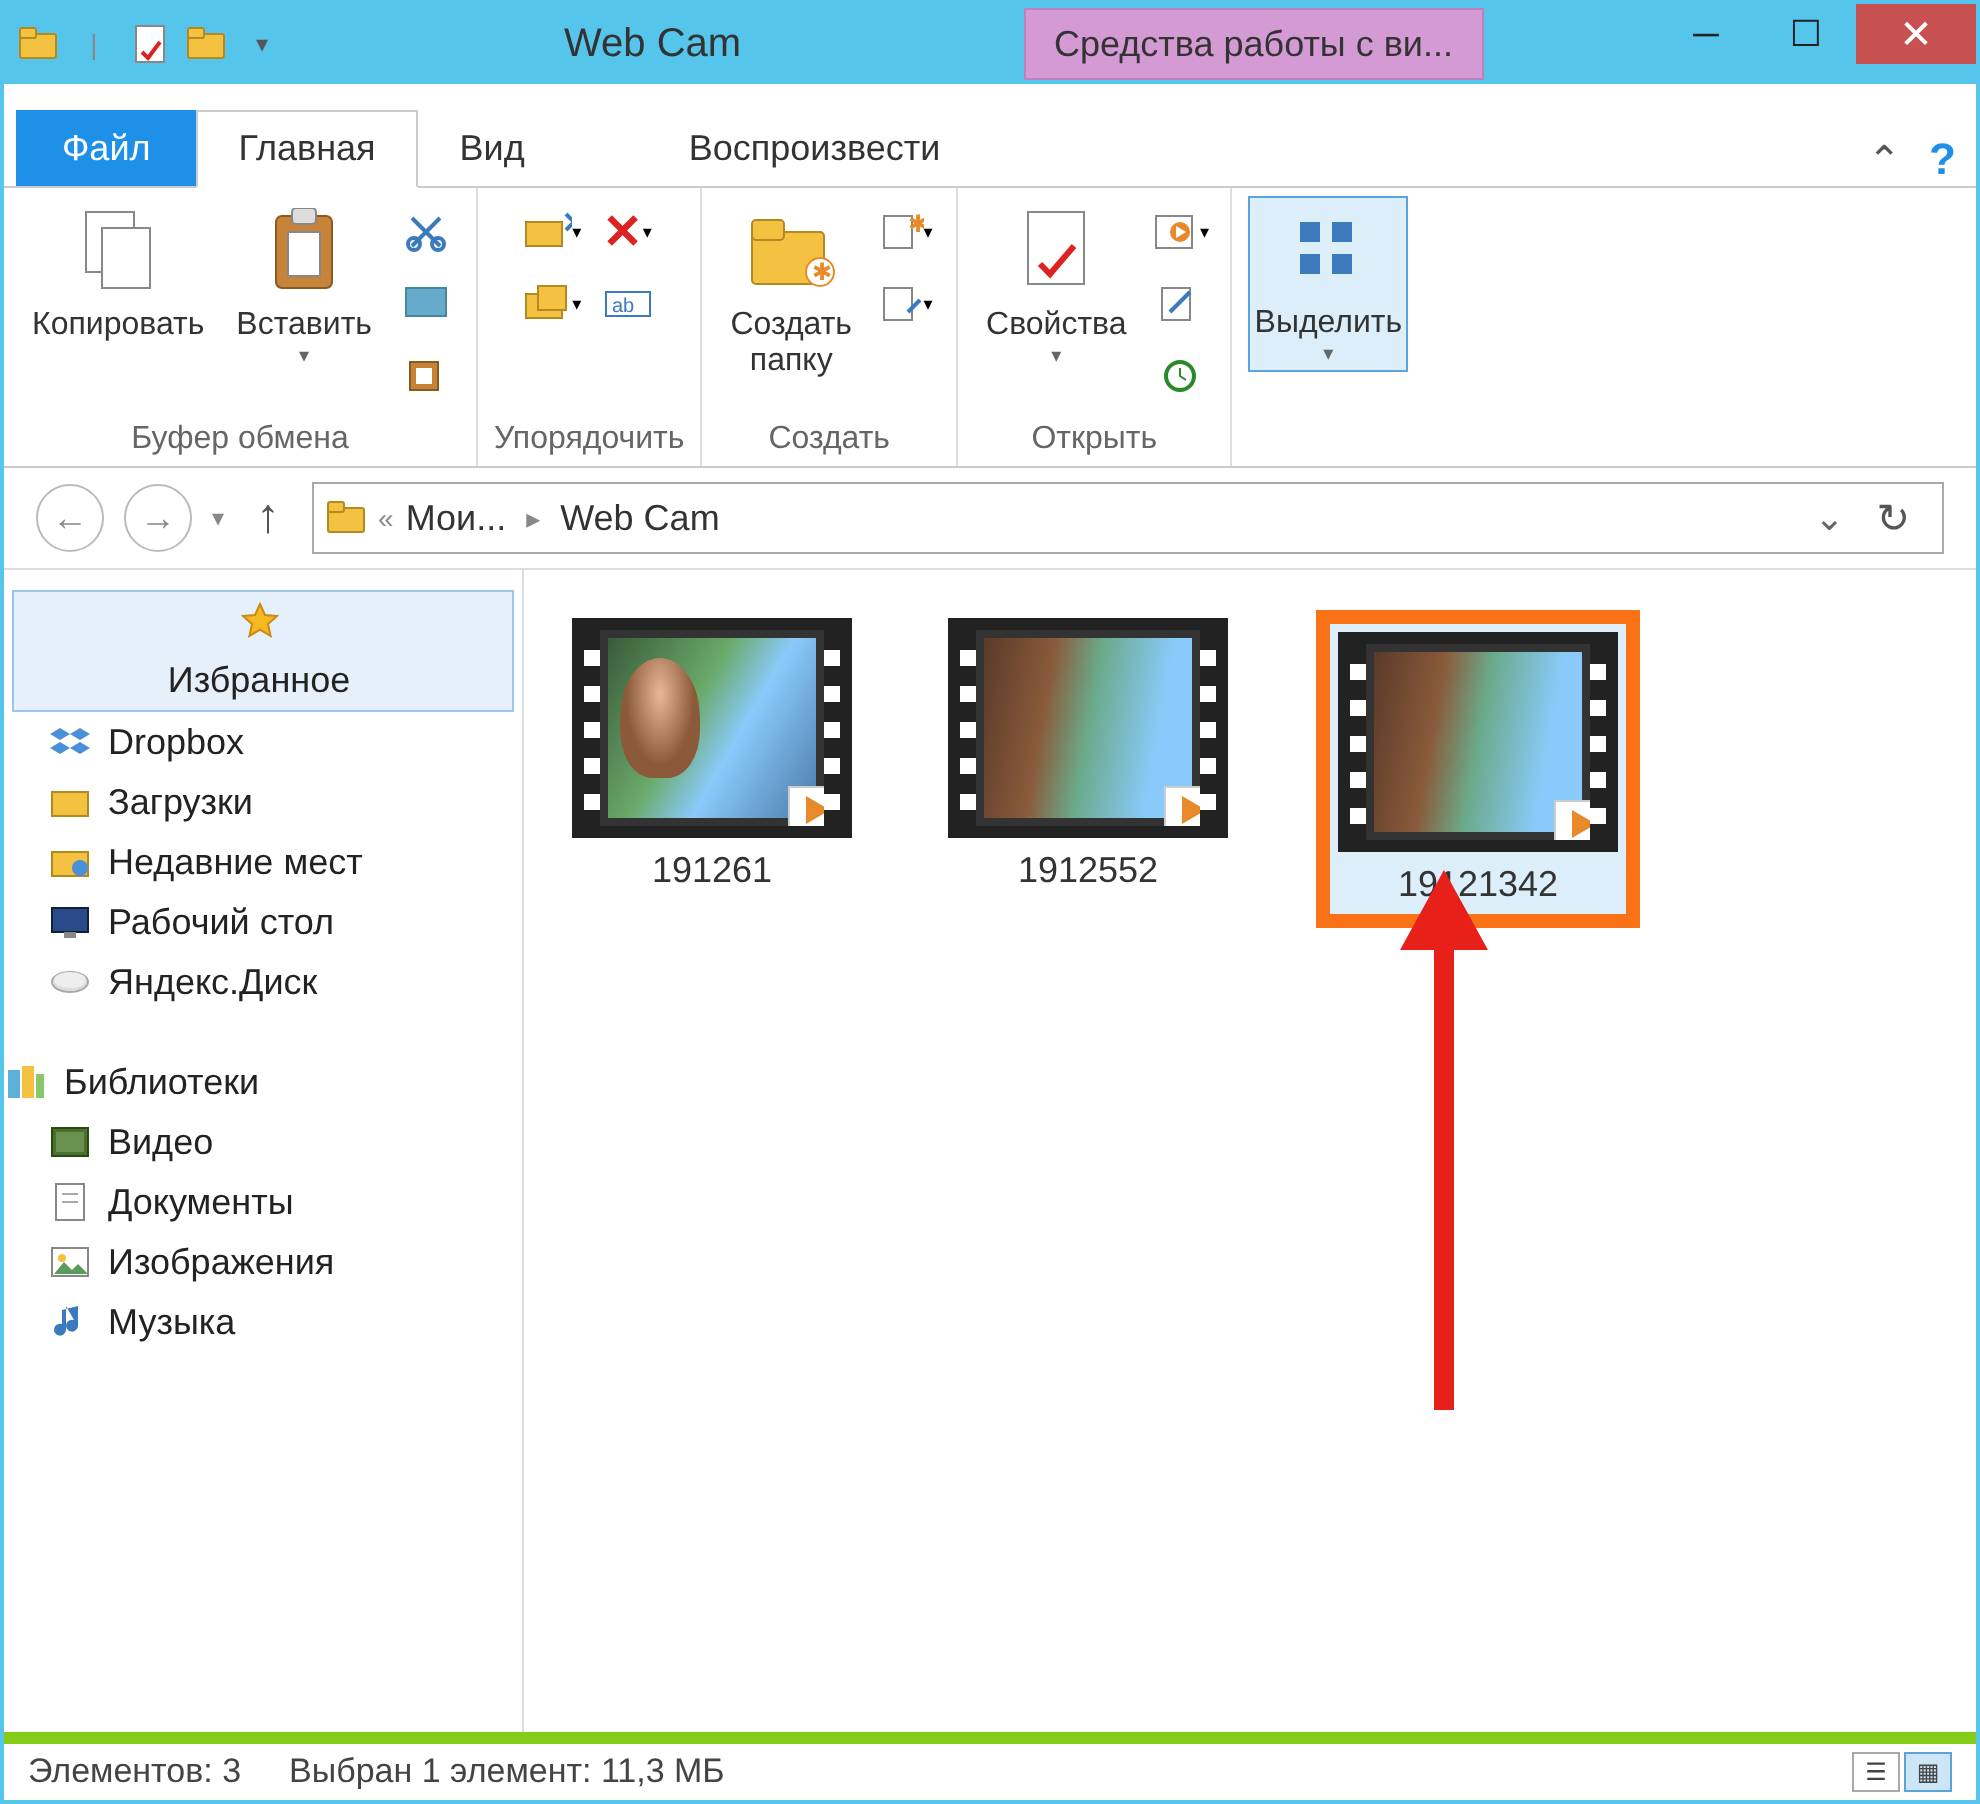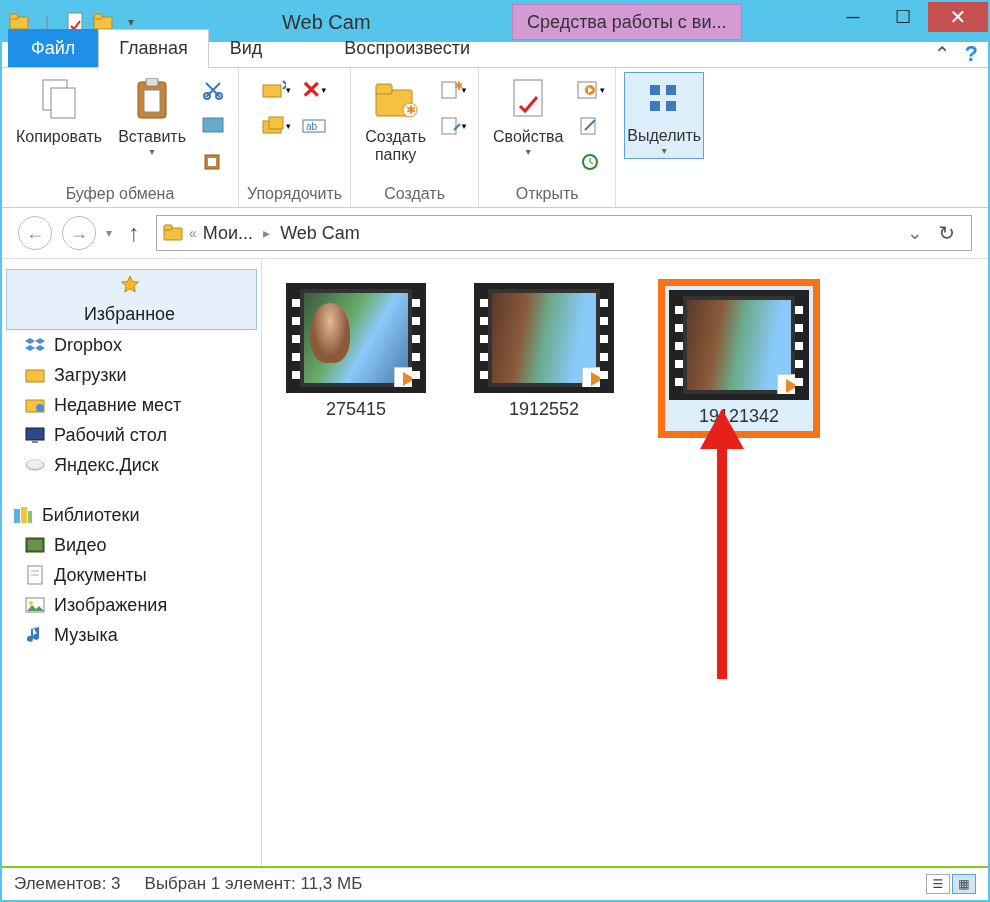--- a/index.html
+++ b/index.html
@@ -6,21 +6,21 @@
 body { font-family: "Segoe UI", Tahoma, sans-serif; font-size: 14px; background: #fff; width: 990px; height: 902px; overflow: hidden; }
 .window { width: 990px; height: 902px; border: 2px solid #56c5ec; background: #fff; display: flex; flex-direction: column; }
 .titlebar { height: 40px; background: #56c5ec; display: flex; align-items: center; position: relative; }
 .titlebar-icons { display: flex; gap: 6px; padding: 0 6px; height: 100%; align-items: center; }
 .qat-icon { width: 22px; height: 22px; display: flex; align-items: center; justify-content: center; }
 .title-text { position: absolute; left: 280px; font-size: 20px; color: #333; }
 .context-tab { position: absolute; left: 510px; top: 2px; height: 36px; background: #d49ad4; border: 1px solid #c080c0; padding: 0 14px; font-size: 18px; color: #333; display: flex; align-items: center; }
 .win-controls { position: absolute; right: 0; top: 0; display: flex; height: 30px; }
 .win-btn { width: 50px; height: 30px; display: flex; align-items: center; justify-content: center; font-size: 18px; color: #222; }
 .win-btn.close { background: #c75050; color: #fff; width: 60px; font-size: 20px; }
-.ribbon-tabs { height: 26px; background: #fff; display: flex; align-items: flex-end; border-bottom: 1px solid #ccc; position: relative; }
+.ribbon-tabs { height: 52px; background: #fff; display: flex; align-items: flex-end; border-bottom: 1px solid #ccc; position: relative; }
 .tab { padding: 8px 20px; font-size: 18px; color: #333; border: 1px solid transparent; border-bottom: none; cursor: pointer; }
 .tab.file { background: #1e90e8; color: #fff; margin-left: 6px; padding: 8px 22px; }
 .tab.active { background: #fff; border-color: #ccc; border-bottom: 1px solid #fff; margin-bottom: -1px; }
 .ribbon-right { position: absolute; right: 10px; display: flex; gap: 14px; align-items: center; font-size: 20px; color: #555; }
 .help-icon { color: #1e90e8; font-size: 22px; font-weight: bold; }
 .ribbon-body { height: 140px; background: #fff; border-bottom: 1px solid #ccc; display: flex; }
 .ribbon-group { border-right: 1px solid #ddd; padding: 4px 8px 2px; display: flex; flex-direction: column; align-items: center; }
 .group-content { flex: 1; display: flex; align-items: flex-start; gap: 4px; }
 .group-label { font-size: 16px; color: #666; padding: 2px 0; }
 .big-btn { display: flex; flex-direction: column; align-items: center; padding: 4px 6px; font-size: 16px; color: #333; text-align: center; }
@@ -33,35 +33,35 @@
 .nav-dd { font-size: 12px; color: #888; }
 .up-btn { font-size: 24px; color: #555; padding: 0 6px; }
 .address-bar { flex: 1; height: 36px; border: 1px solid #aaa; display: flex; align-items: center; padding: 0 6px; gap: 6px; font-size: 18px; color: #333; }
 .addr-sep { color: #888; padding: 0 4px; font-size: 14px; }
 .refresh-btn { padding: 0 10px; font-size: 20px; color: #555; }
 .search-box { width: 280px; height: 36px; border: 1px solid #aaa; display: flex; align-items: center; padding: 0 10px; font-size: 18px; color: #888; justify-content: space-between; }
 .content { flex: 1; display: flex; overflow: hidden; border-top: 1px solid #ddd; }
 .sidebar { width: 260px; border-right: 1px solid #ddd; padding: 10px 0; overflow: hidden; }
 .tree-group { margin-bottom: 20px; }
 .tree-item { display: flex; align-items: center; gap: 8px; padding: 4px 10px 4px 22px; font-size: 18px; color: #222; white-space: nowrap; }
-.tree-item.root { padding-left: 10px; }
+.tree-item.root { padding-left: 0; }
 .tree-item .ticon { width: 22px; height: 22px; flex-shrink: 0; display: flex; align-items: center; justify-content: center; }
 .tree-item.selected { background: #e6f0fa; border: 1px solid #9cc6ea; margin: 0 4px; padding-left: 6px; flex-direction: column; }
 .file-area { flex: 1; padding: 20px 20px; display: flex; gap: 40px; align-items: flex-start; position: relative; }
 .file-item { display: flex; flex-direction: column; align-items: center; gap: 6px; padding: 4px; }
 .file-item.selected { border: 7px solid #f97316; background: #dbeefa; }
 .thumb { width: 140px; height: 110px; background: #333; border: 6px solid #222; position: relative; overflow: hidden; }
 .thumb::before, .thumb::after { content: ""; position: absolute; top: 0; bottom: 0; width: 14px; background: repeating-linear-gradient(#222 0 10px, #fff 10px 18px); }
 .thumb::before { left: -6px; }
 .thumb::after { right: -6px; }
 .thumb-inner { position: absolute; left: 12px; right: 12px; top: 4px; bottom: 4px; }
 .play-badge { position: absolute; right: -4px; bottom: -4px; width: 30px; height: 24px; background: #fff; border: 1px solid #ccc; display: flex; align-items: center; justify-content: center; }
 .play-badge::after { content: ""; border-left: 12px solid #e88a2a; border-top: 7px solid transparent; border-bottom: 7px solid transparent; }
 .file-label { font-size: 18px; color: #333; }
-.statusbar { height: 34px; border-top: 2px solid #84cc16; display: flex; align-items: center; padding: 0 12px; font-size: 17px; color: #444; gap: 24px; }
+.statusbar { height: 34px; border-top: 6px solid #84cc16; display: flex; align-items: center; padding: 0 12px; font-size: 17px; color: #444; gap: 24px; }
 .statusbar .spacer { flex: 1; }
 .view-toggle { display: flex; gap: 2px; }
 .view-btn { width: 24px; height: 20px; border: 1px solid #aaa; display: flex; align-items: center; justify-content: center; font-size: 12px; }
 .view-btn.active { background: #cde6f7; border-color: #5aa3dd; }
 .arrow-overlay { position: absolute; left: 420px; top: 150px; pointer-events: none; }
 </style>
 </head>
 <body>
 
 <div class="window">
@@ -408,21 +408,21 @@
     </div>
 
     <div class="file-area">
       <div class="file-item">
         <div class="thumb">
           <div class="thumb-inner" style="background:linear-gradient(120deg,#3a5a3a 0%,#6aaa6a 40%,#8acafa 60%,#4a7aaa 100%);">
               <div style="position:absolute;left:6px;top:10px;width:40px;height:60px;background:radial-gradient(ellipse at 50% 30%,#e8b898 0%,#8a5a3a 60%);border-radius:50% 50% 40% 40%;"></div>
             </div>
           <div class="play-badge"></div>
         </div>
-        <span class="file-label">275415</span>
+        <span class="file-label">191261</span>
       </div>
       <div class="file-item">
         <div class="thumb">
           <div class="thumb-inner" style="background:linear-gradient(100deg,#5a3a2a 0%,#8a5a3a 30%,#6aaa8a 50%,#8acafa 80%);"></div>
           <div class="play-badge"></div>
         </div>
         <span class="file-label">1912552</span>
       </div>
       <div class="file-item selected">
         <div class="thumb">

